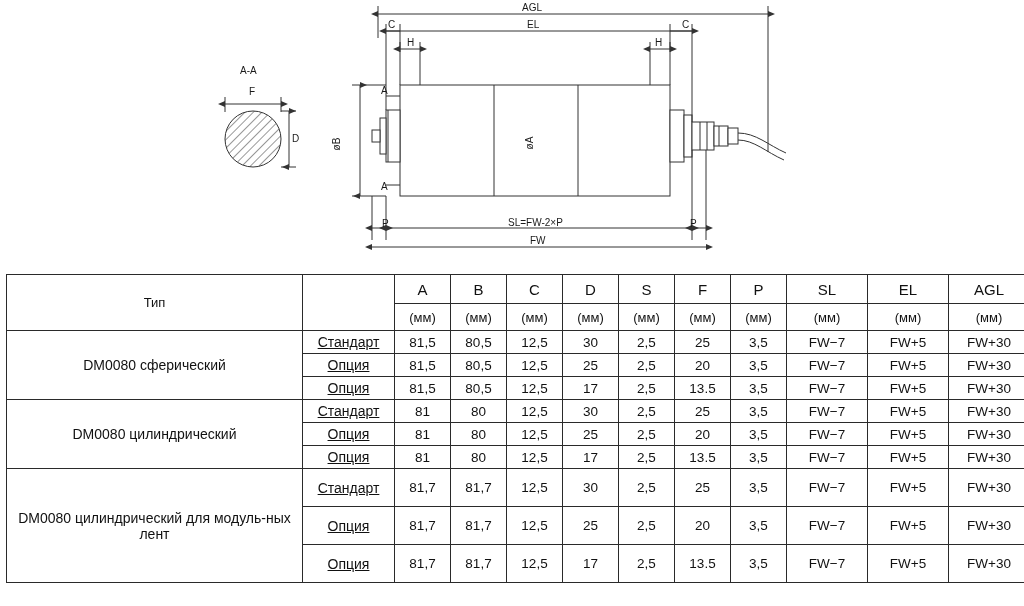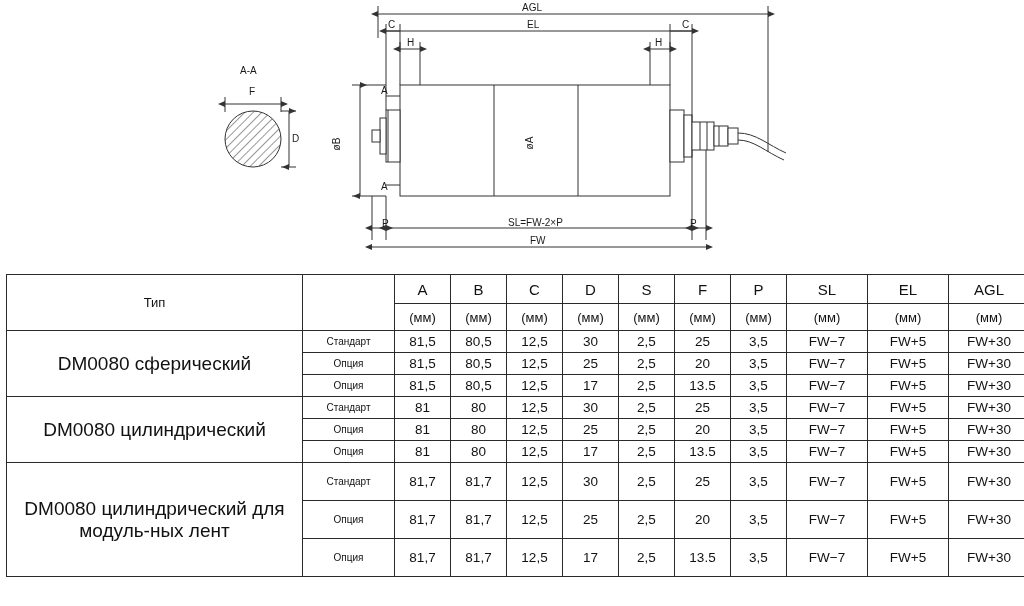--- a/index.html
+++ b/index.html
@@ -40,25 +40,26 @@
   #spec-table td, #spec-table th {
     border: 1px solid #2a2a2a;
     text-align: center;
     vertical-align: middle;
     font-size: 13.5px;
     font-weight: normal;
     padding: 3px 2px;
     color: #111;
   }
   #spec-table .type-cell {
-    font-size: 19px;
+    font-size: 14px;
     padding: 4px 5px;
   }
   #spec-table .variant-cell {
-    font-size: 10px;
+    font-size: 14px;
+    text-decoration: underline;
   }
   #spec-table .hdr-letter {
     font-size: 15px;
     height: 22px;
   }
   #spec-table .hdr-unit {
     font-size: 13px;
     height: 20px;
   }
   #spec-table .hdr-type {

